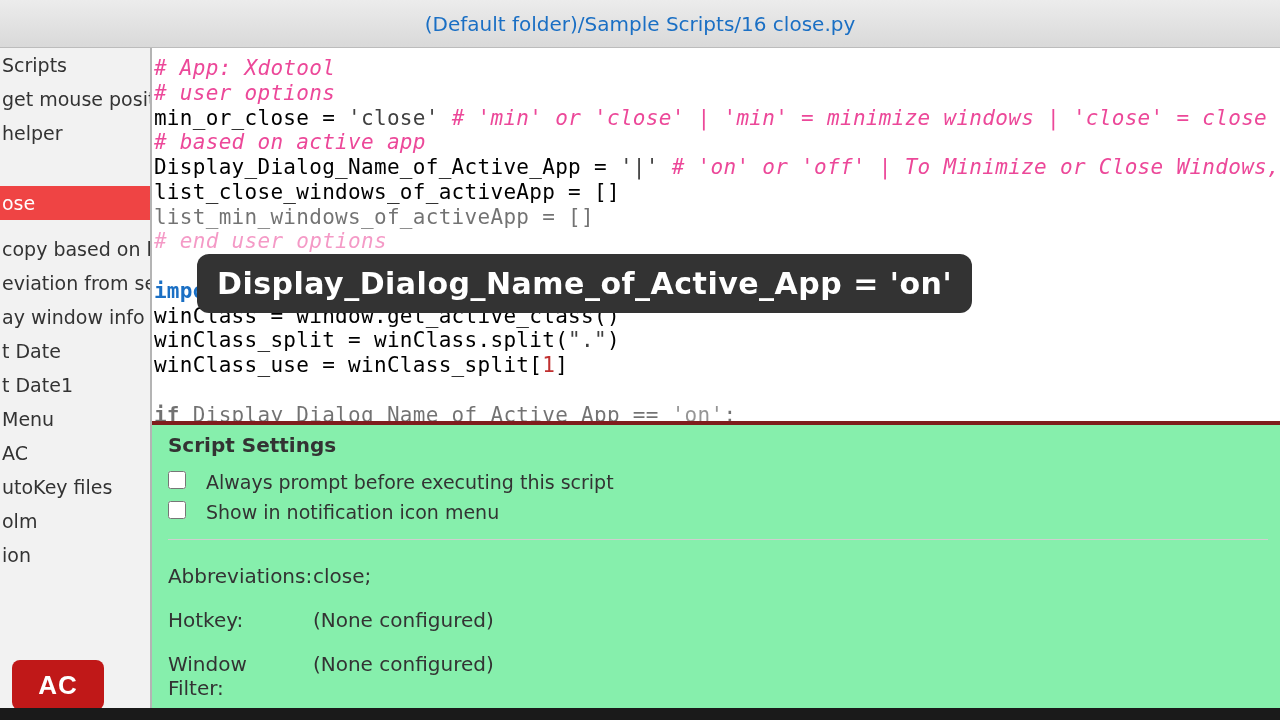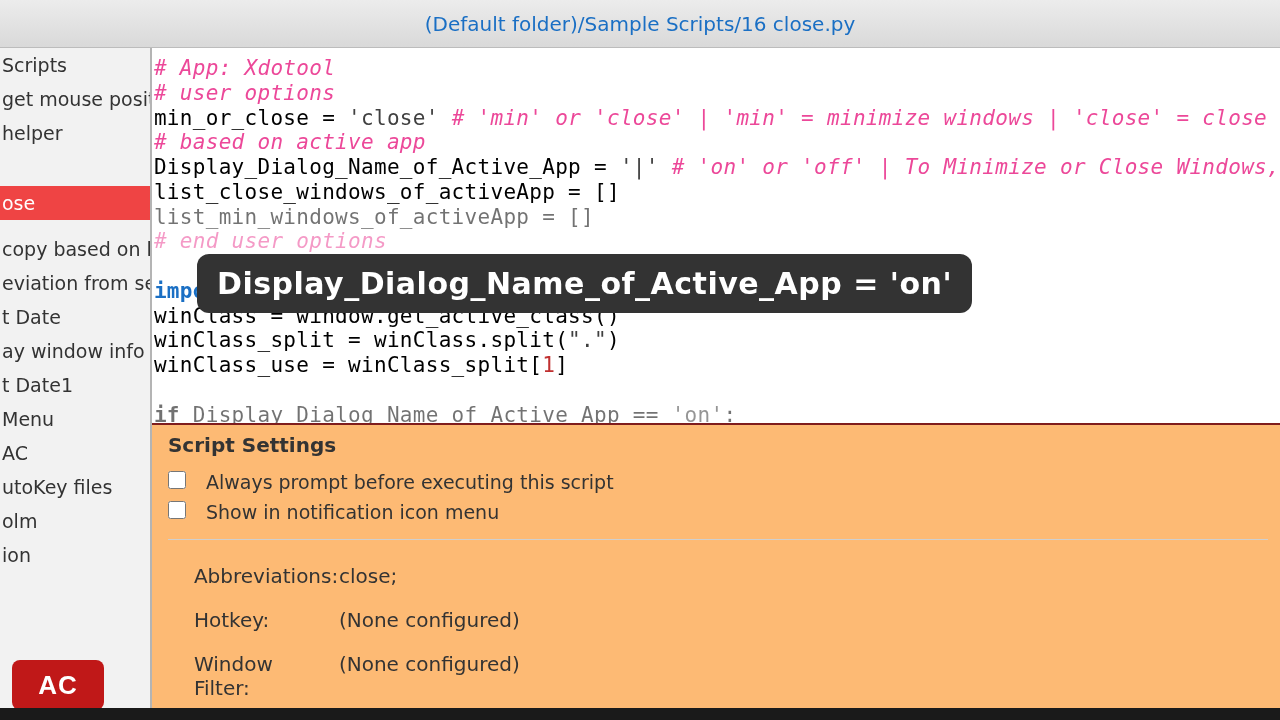--- a/index.html
+++ b/index.html
@@ -79,22 +79,22 @@
     color: #fff;
     font-family: "DejaVu Sans", sans-serif;
     font-size: 30px;
     font-weight: 600;
     padding: 12px 20px;
     border-radius: 12px;
     white-space: nowrap;
     letter-spacing: 0.5px;
   }
   .settings-panel {
-    background: #fdba74;
-    border-top: 2px solid #7f1d1d;
+    background: #86efac;
+    border-top: 4px solid #7f1d1d;
     padding: 8px 12px 10px 16px;
     font-size: 19px;
     color: #333;
   }
   .settings-title {
     font-weight: bold;
     font-size: 20px;
     margin-bottom: 10px;
   }
   .check-row {
@@ -110,21 +110,21 @@
     border: none;
     border-top: 1px solid #cfcfcf;
     margin: 12px 0 14px 0;
   }
   .setting-line {
     display: flex;
     gap: 20px;
     padding: 10px 0;
     font-size: 20px;
   }
-  .setting-label { width: 125px; margin-left: 26px; }
+  .setting-label { width: 125px; }
   .ac-badge {
     position: absolute;
     left: 12px;
     bottom: 10px;
     width: 92px;
     height: 50px;
     background: #c01818;
     border-radius: 8px;
     color: #fff;
     font-size: 26px;
@@ -154,22 +154,22 @@
       <div class="sidebar-item"> Scripts</div>
       <div class="sidebar-item">get mouse position</div>
       <div class="sidebar-item">helper</div>
       <div class="sidebar-item"></div>
       <div class="sidebar-item"></div>
       <div class="sidebar-item"></div>
       <div class="sidebar-item selected">ose</div>
       <div class="sidebar-item"></div>
       <div class="sidebar-item">copy based on loc</div>
       <div class="sidebar-item">eviation from sele</div>
+      <div class="sidebar-item">ay window info</div>
       <div class="sidebar-item">t Date</div>
-      <div class="sidebar-item">ay window info</div>
       <div class="sidebar-item">t Date1</div>
       <div class="sidebar-item">Menu</div>
       <div class="sidebar-item">AC</div>
       <div class="sidebar-item">utoKey files</div>
       <div class="sidebar-item">olm</div>
       <div class="sidebar-item">             ion</div>
     </div>
 
   <div class="content">
     <div class="code-area" id="code"><div><span class="c-comment"># App: Xdotool</span></div><div><span class="c-comment"># user options</span></div><div><span>min_or_close = </span><span class="c-string">'close'</span><span> </span><span class="c-comment"># 'min' or 'close' | 'min' = minimize windows | 'close' = close</span></div><div><span class="c-comment"># based on active app</span></div><div><span>Display_Dialog_Name_of_Active_App = </span><span class="c-string">'|'</span><span> </span><span class="c-comment"># 'on' or 'off' | To Minimize or Close Windows,</span></div><div><span>list_close_windows_of_activeApp = []</span></div><div style="opacity: 0.55;"><span>list_min_windows_of_activeApp = []</span></div><div style="opacity: 0.55;"><span class="c-comment"># end user options</span></div><div><span>&nbsp;</span></div><div><span class="c-keyword">import</span><span> time</span></div><div><span>winClass = window.get_active_class()</span></div><div><span>winClass_split = winClass.split(</span><span class="c-string">"."</span><span>)</span></div><div><span>winClass_use = winClass_split[</span><span class="c-num">1</span><span>]</span></div><div><span>&nbsp;</span></div><div style="opacity: 0.55;"><span class="c-kw2">if</span><span> Display_Dialog_Name_of_Active_App == </span><span class="c-string">'on'</span><span>:</span></div></div>

